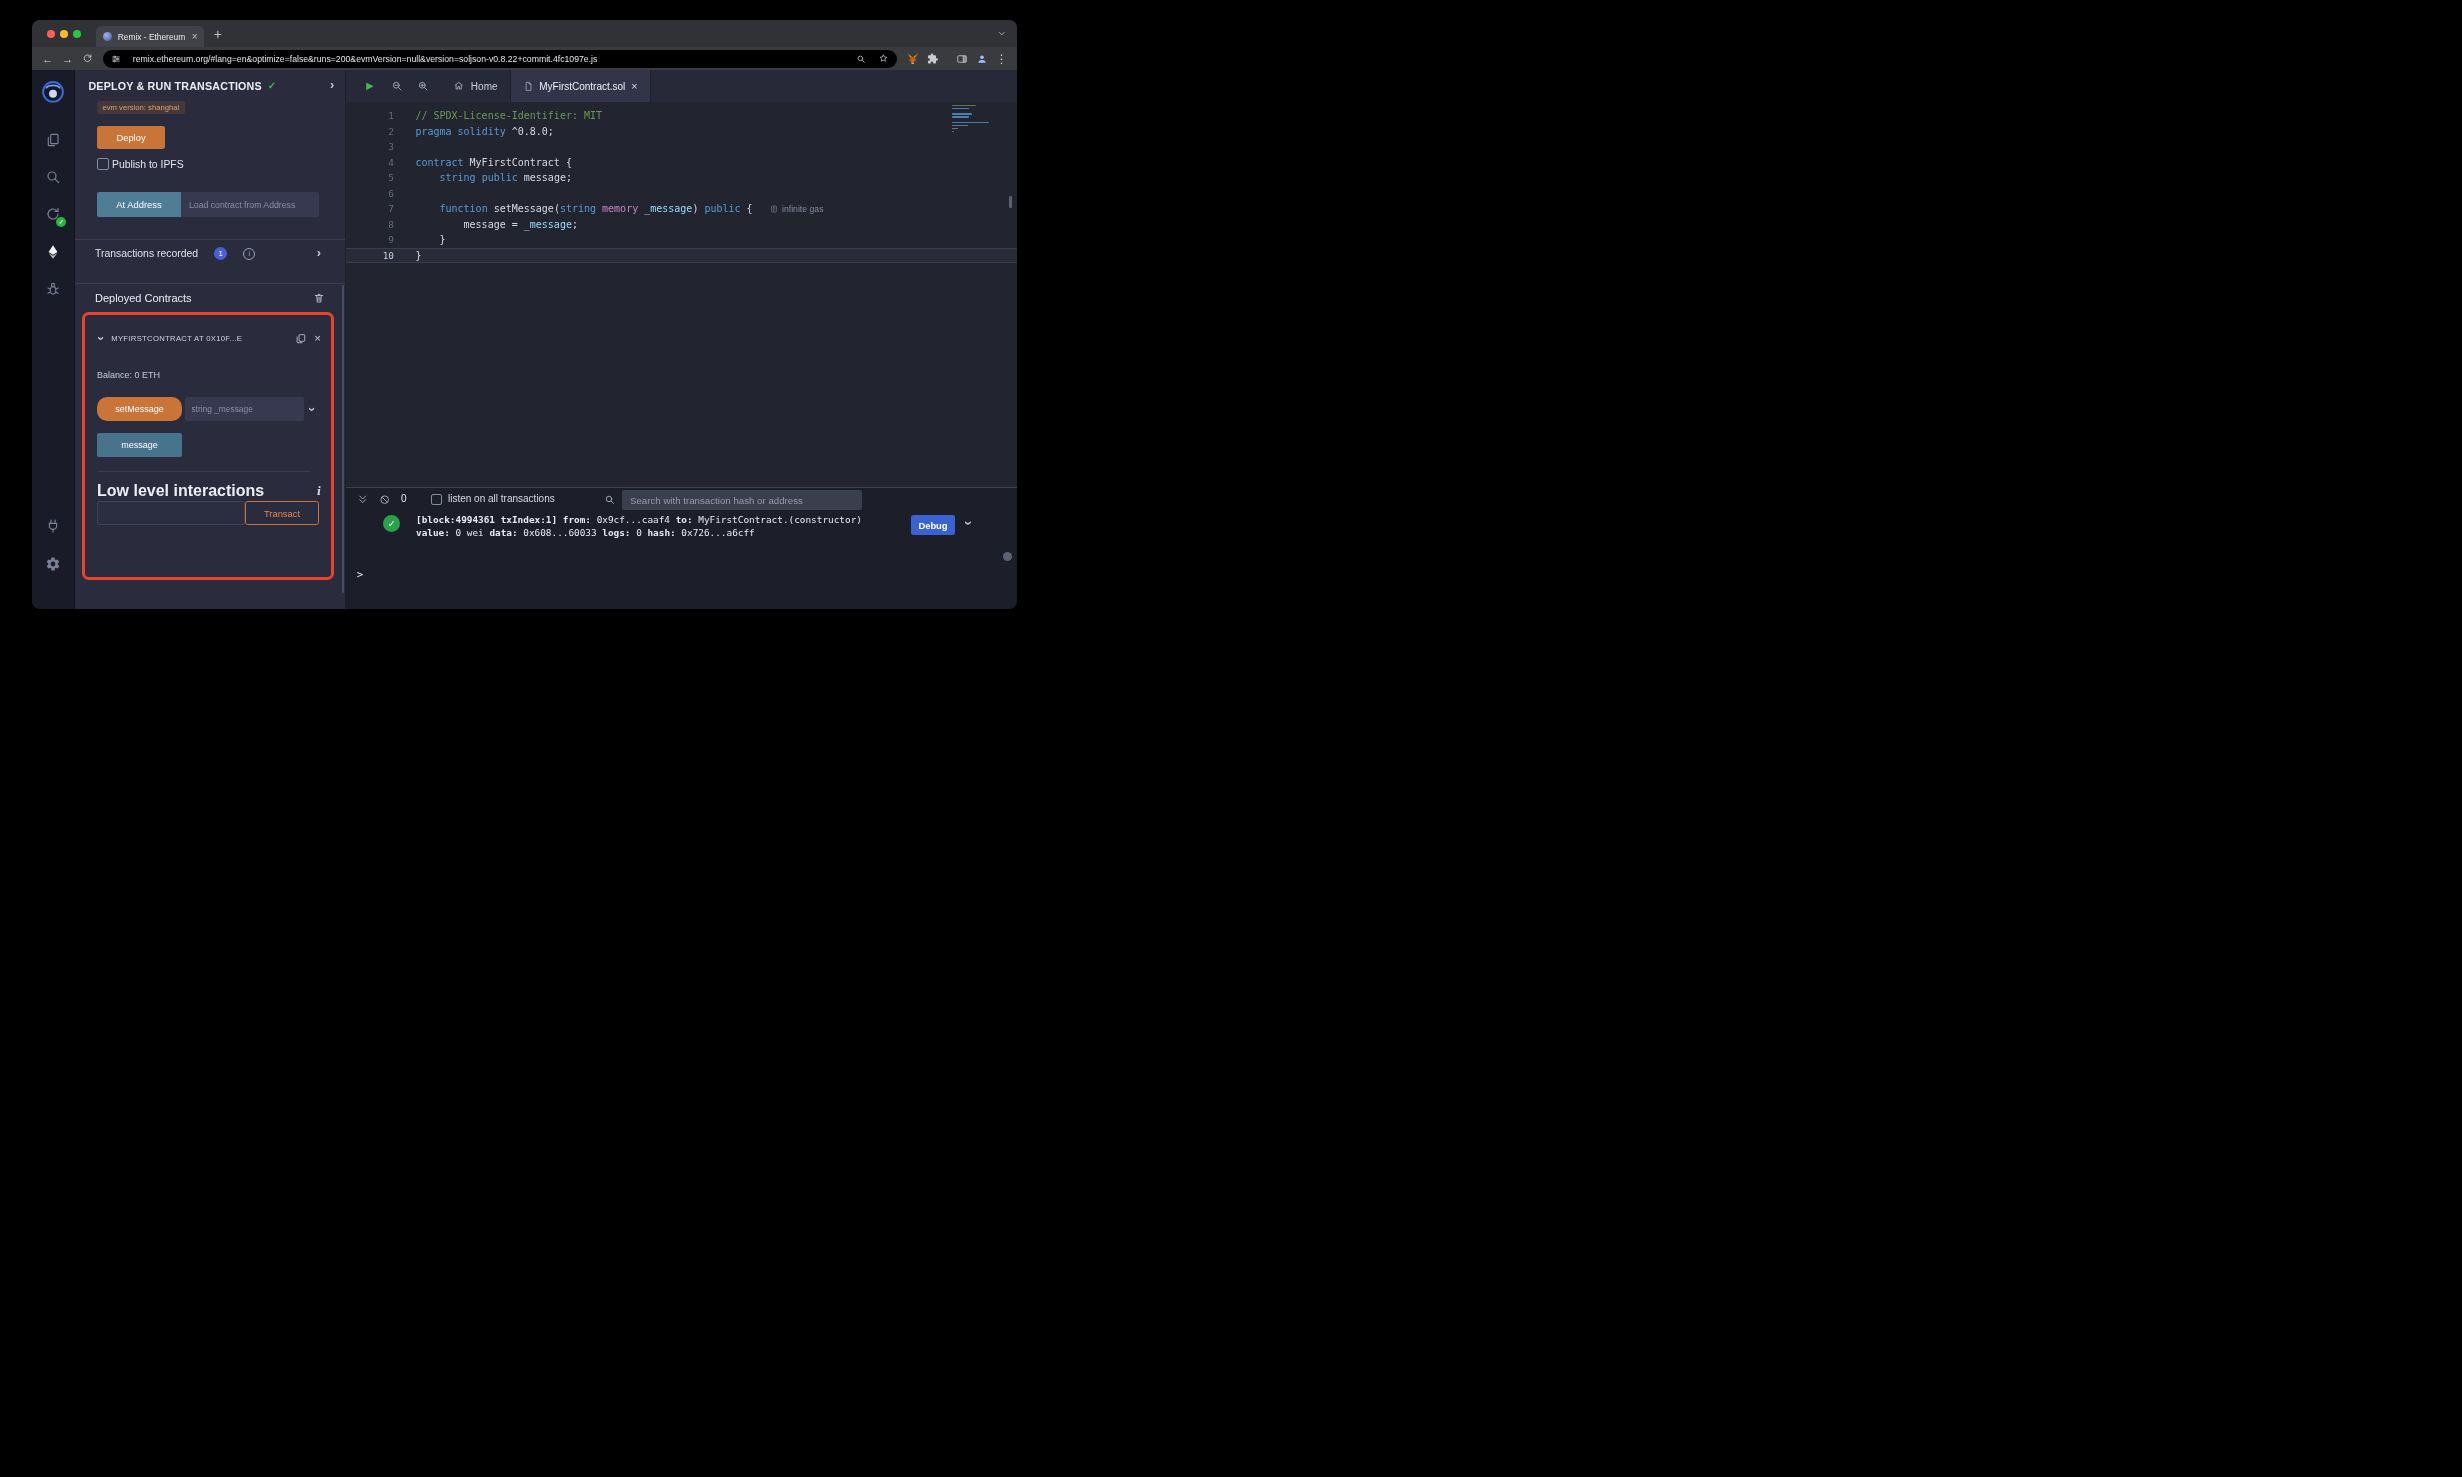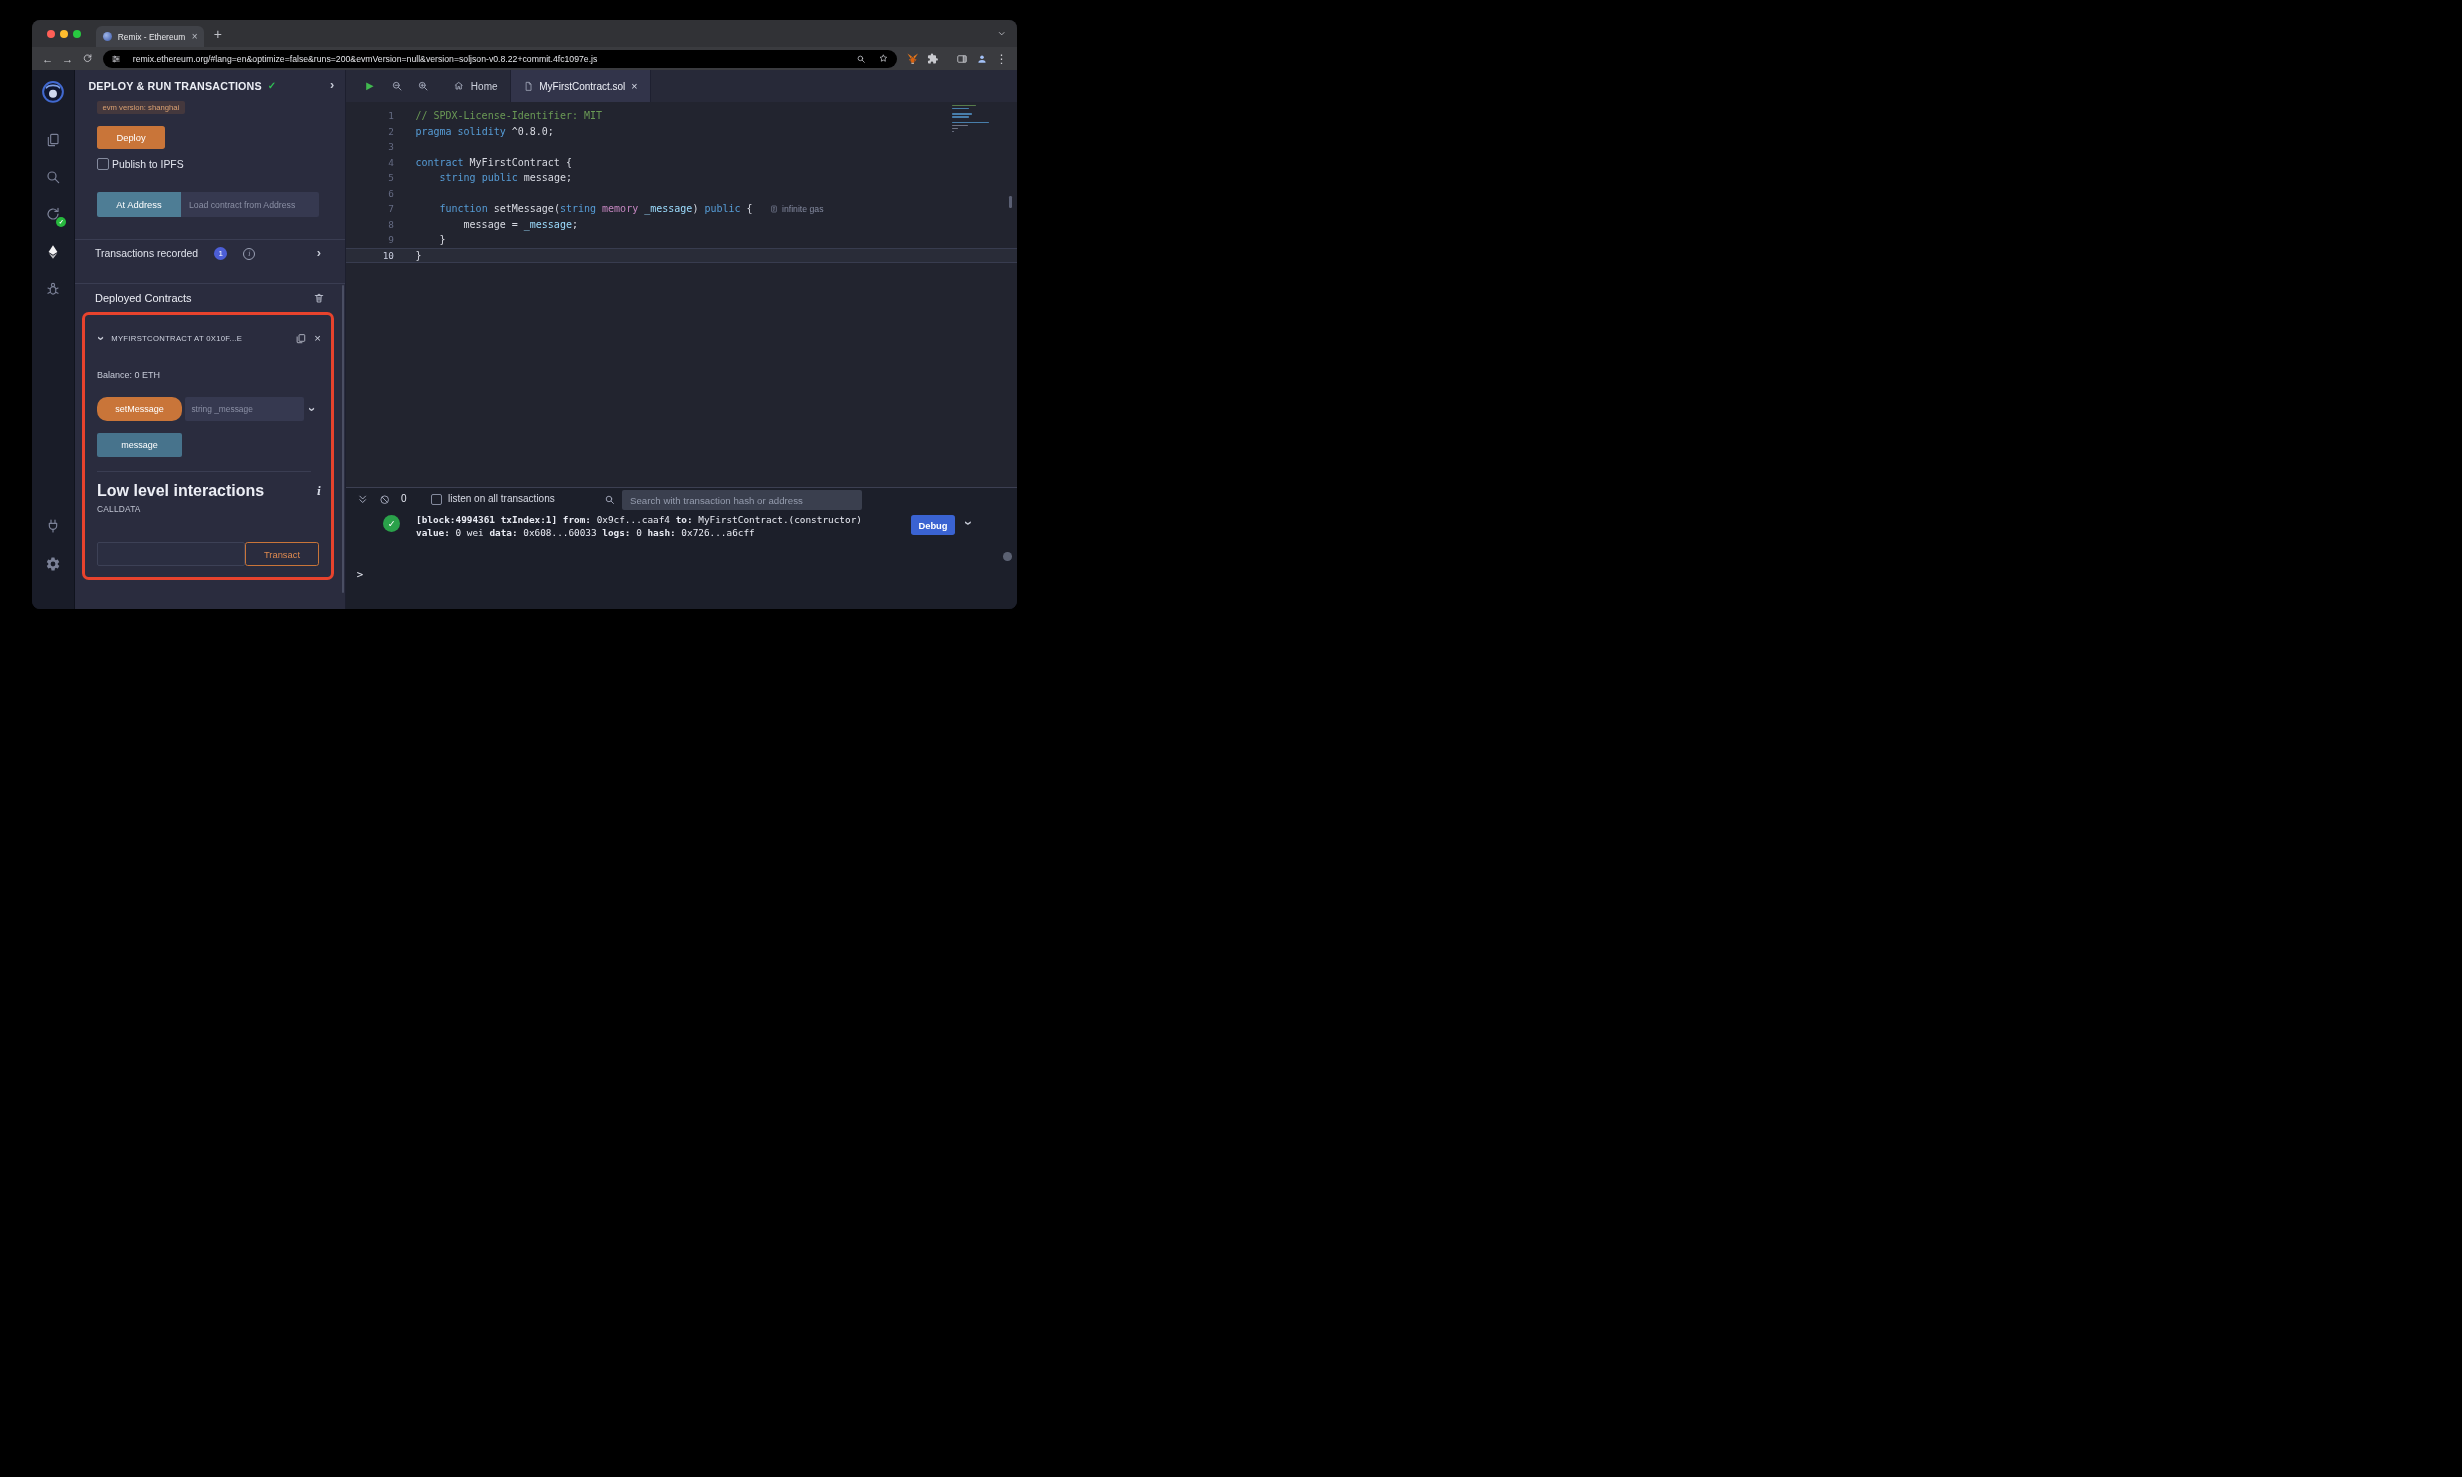--- a/index.html
+++ b/index.html
@@ -71,21 +71,21 @@
   .setmsg-row{position:absolute;top:327px;left:22px;display:flex;align-items:center}
   .setmsg-btn{width:85px;height:24px;background:#c97539;border:none;border-radius:10px;color:#fff;font-size:9px;cursor:pointer}
   .setmsg-input{width:119px;height:24px;margin-left:2.7px;background:#363950;border:none;border-radius:2px;color:#dfe2ec;font-size:8.4px;padding:0 6.7px;outline:none}
   .setmsg-row .chev{margin-left:6px}
   .msg-btn{position:absolute;top:363px;left:22px;width:85px;height:24px;background:#47738c;border:none;border-radius:2px;color:#fff;font-size:9px;cursor:pointer}
   .d3{position:absolute;top:401px;left:22px;width:214px;height:0.7px;background:#3a3d52}
   .lowlevel{position:absolute;top:412px;left:22px;right:24px;display:flex;align-items:center}
   .lowlevel .t{font-size:16px;font-weight:700;color:#eceef5}
   .ser-i{margin-left:auto;font-family:"DejaVu Serif",serif;font-style:italic;font-weight:700;font-size:10.7px;color:#d4d8e4}
   .calldata-lbl{position:absolute;top:434px;left:22px;font-size:8.4px;color:#c0c4d2;letter-spacing:0.2px}
-  .calldata-row{position:absolute;top:472px;left:22px;display:flex}
+  .calldata-row{position:absolute;top:431px;left:22px;display:flex}
   .calldata-input{width:148px;height:24px;background:#2b2e41;border:0.7px solid #3d4156;border-radius:2px;color:#dfe2ec;padding:0 6.7px;outline:none}
   .transact-btn{width:74px;height:24px;background:transparent;border:0.7px solid #c97539;border-radius:2.7px;color:#df8a50;font-size:9.4px;cursor:pointer}
   .sp-scroll{position:absolute;right:0.7px;top:215px;width:2.7px;height:308px;background:#4a4e63;border-radius:1.3px}
 
   
   .main{flex:1;display:flex;flex-direction:column;min-width:0}
   .edtabs{height:32px;background:#272938;display:flex;align-items:center;flex:none}
   .play{margin-left:17.4px;color:#41b94f;display:flex}
   .zoomico{margin-left:14.7px;color:#a6abbd;display:flex}
   .tabitem{height:32px;display:flex;align-items:center;gap:6px;padding:0 12px;color:#ccd0dc;font-size:10px}

